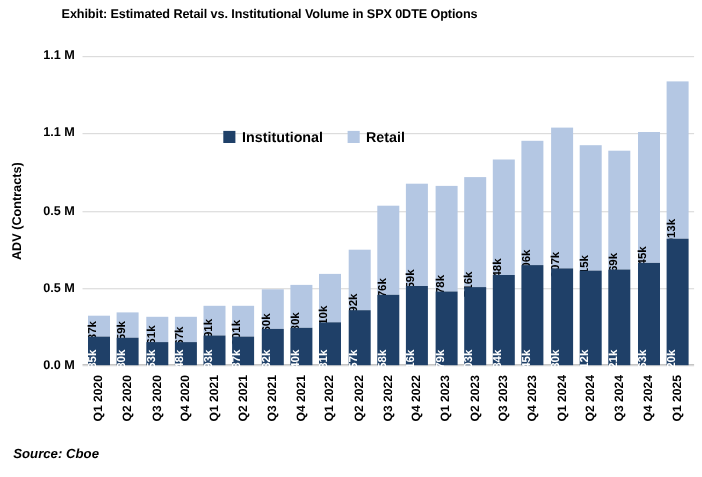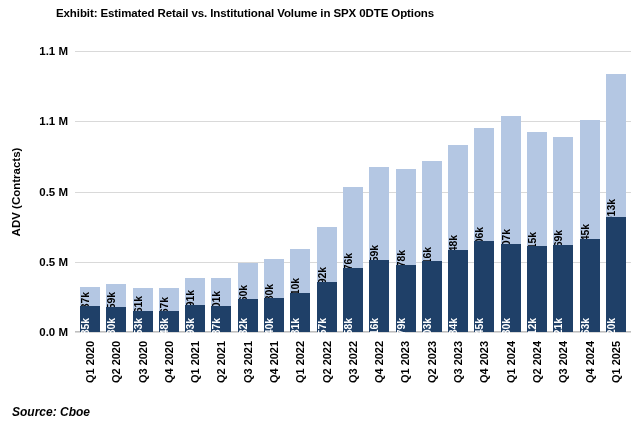--- a/index.html
+++ b/index.html
@@ -202,20 +202,30 @@
     </div>
   <div id="yticks">
       <div class="ytick" style="top: 100%;">0.0 M</div>
       <div class="ytick" style="top: 75%; text-align: center;">0.5 M</div>
       <div class="ytick" style="top: 50%;">0.5 M</div>
       <div class="ytick" style="top: 25%;">1.1 M</div>
       <div class="ytick" style="top: 0%;">1.1 M</div>
     </div>
   <div id="baseline"></div>
 
+  <div id="legend">
+    <div class="legend-entry">
+      <span class="legend-swatch" style="background: rgb(31, 64, 104);"></span>
+      <span class="legend-label">Institutional</span>
+    </div>
+    <div class="legend-entry">
+      <span class="legend-swatch" style="background: rgb(180, 199, 227);"></span>
+      <span class="legend-label">Retail</span>
+    </div>
+  </div>
 
   <div id="bars">
       <div class="bar-col">
         <div class="seg seg-retail" style="height: 6.85%; background: rgb(180, 199, 227);">
           <span class="seg-label">137k</span>
         </div>
         <div class="seg seg-inst" style="height: 9.25%; background: rgb(31, 64, 104);">
           <span class="seg-label">185k</span>
         </div>
       </div>

